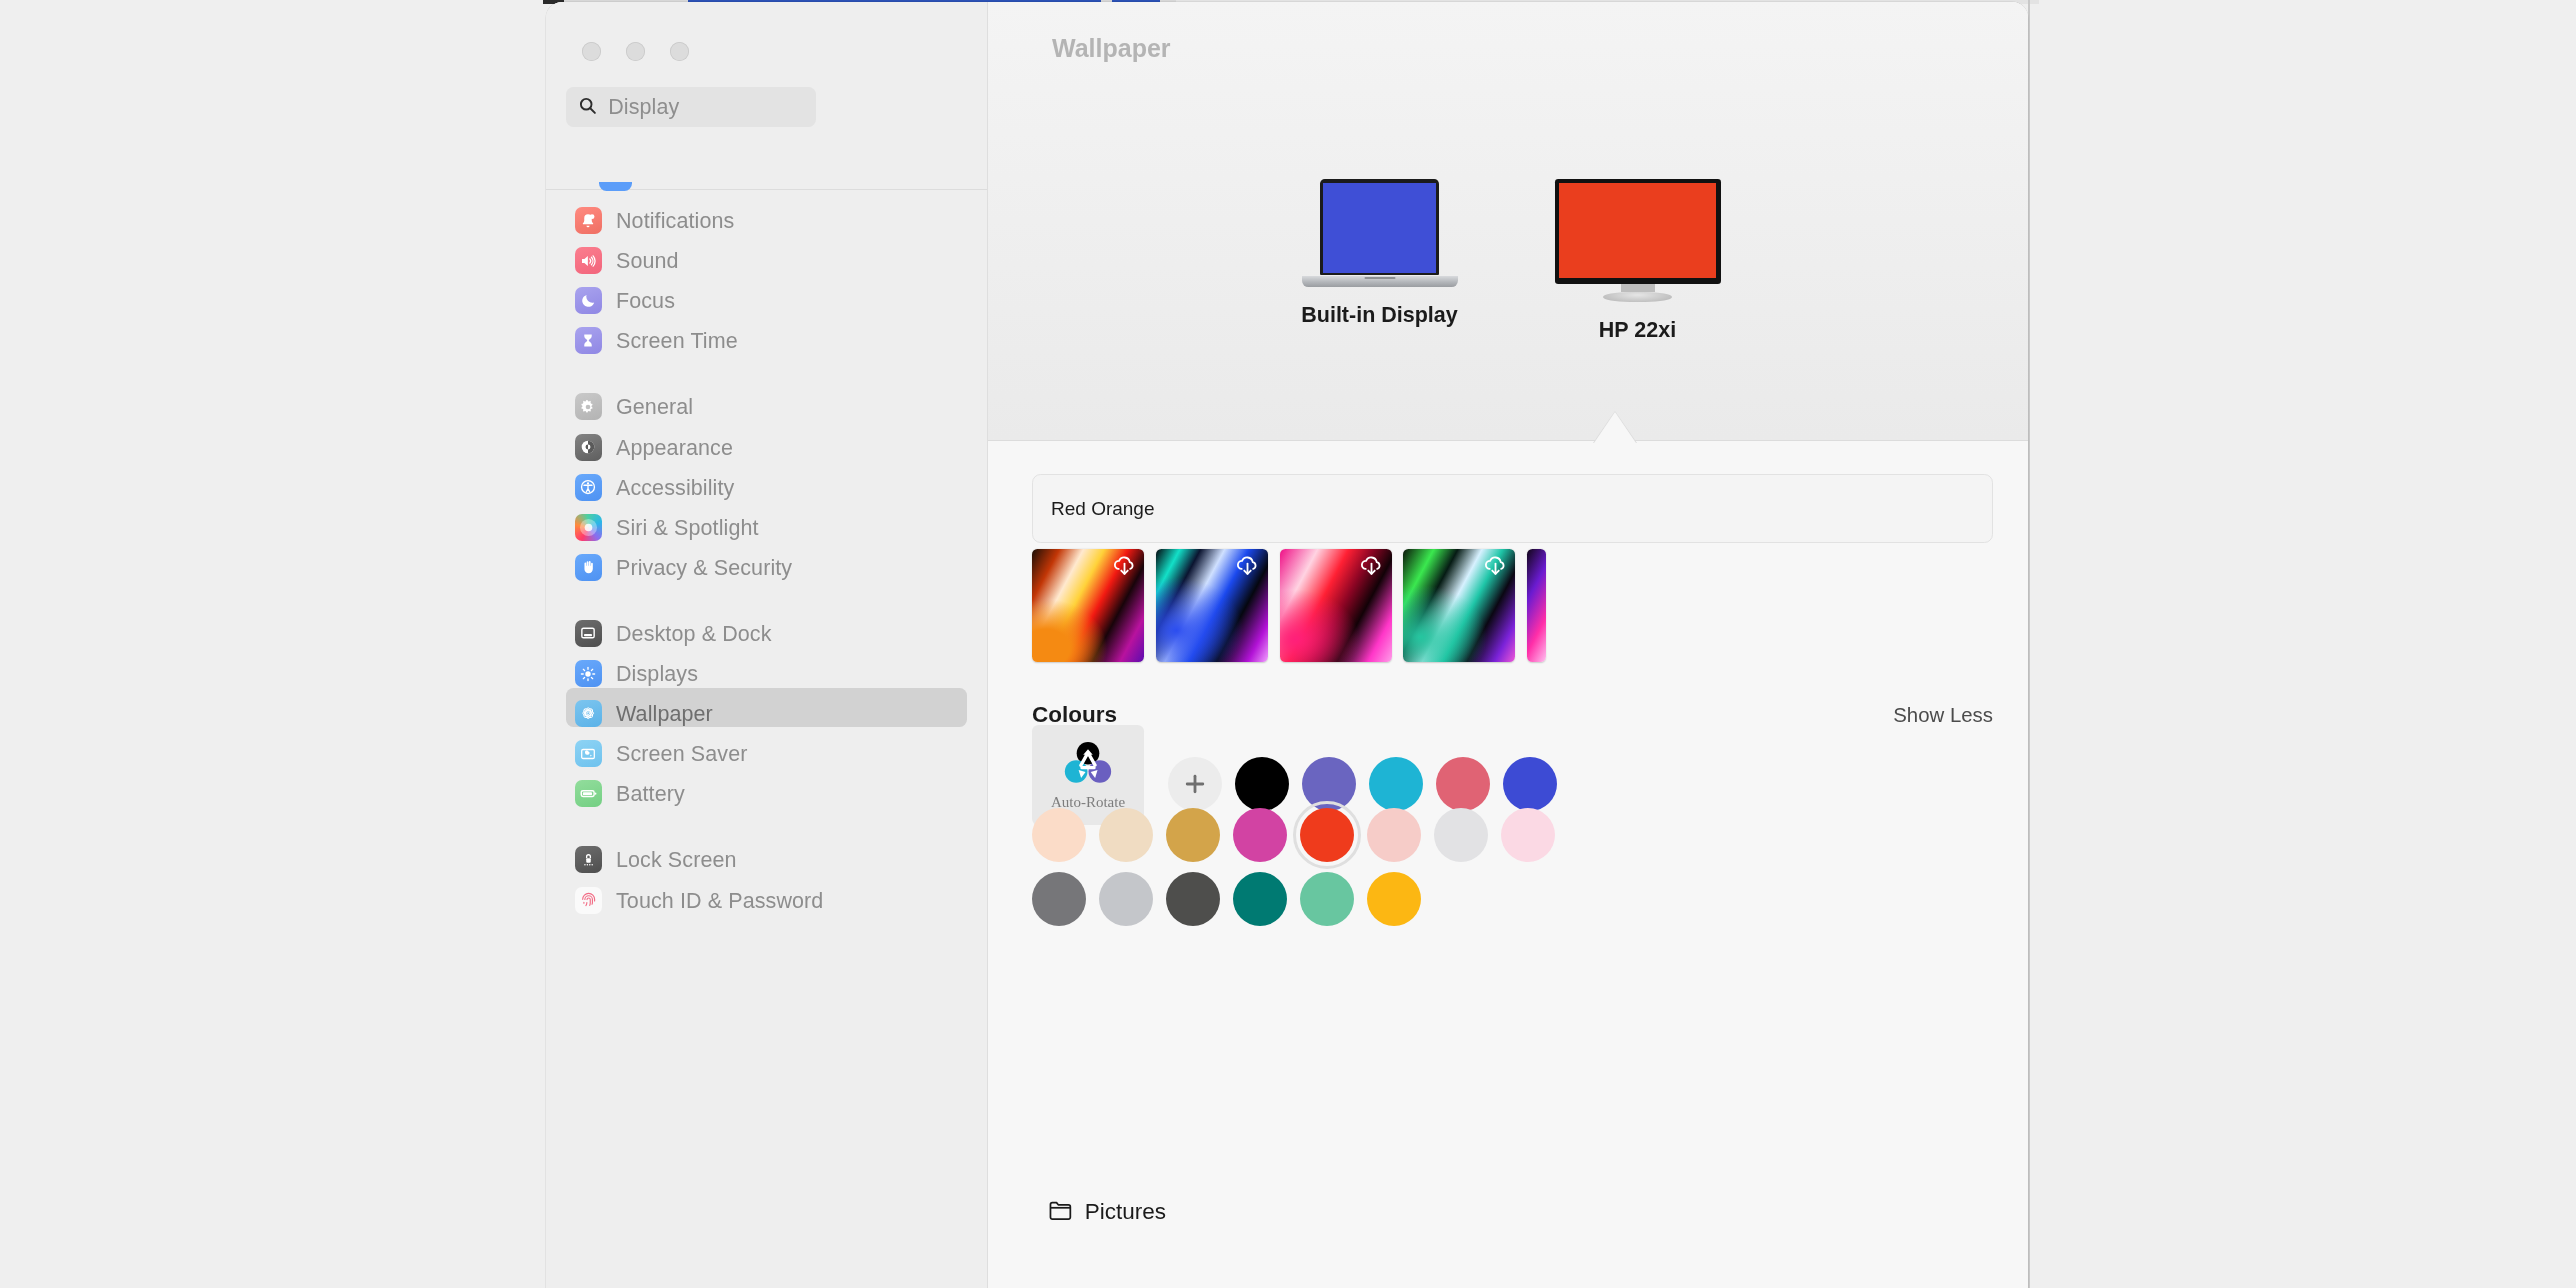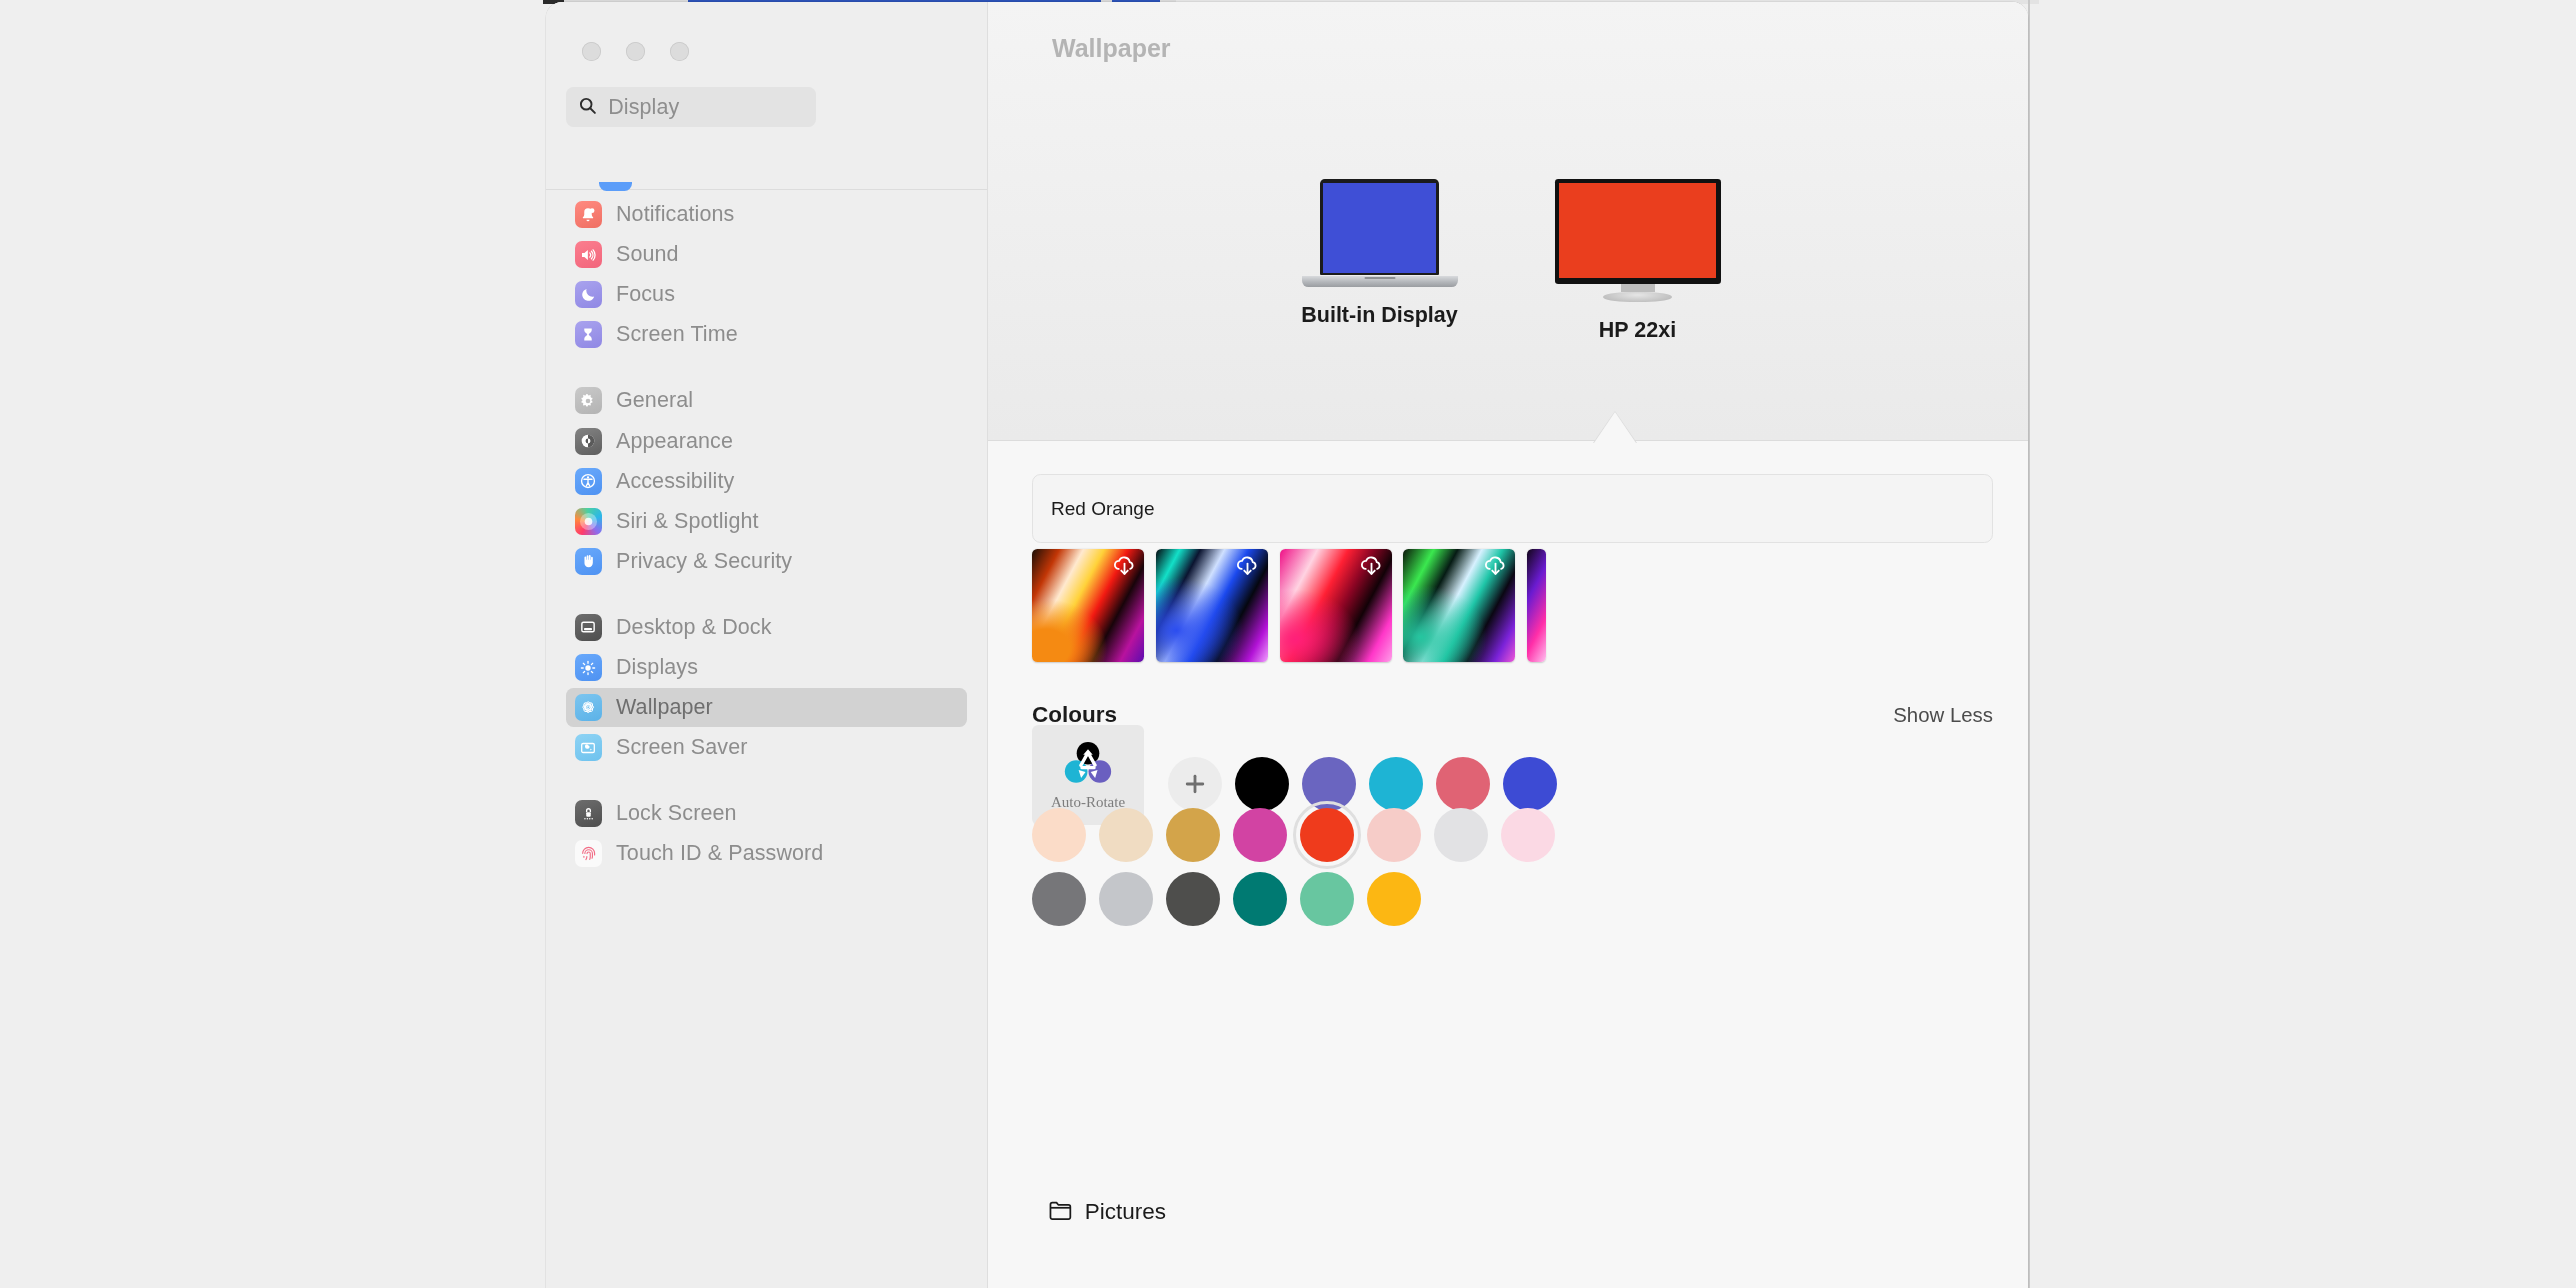--- a/index.html
+++ b/index.html
@@ -88,21 +88,21 @@
   }
 
   #nav {
     position: absolute; left: 0; top: 193px;
     width: 441px; height: 1095px;
     overflow: hidden;
   }
   .nav-group { padding: 0 20.4px; }
   .nav-gap { height: 26px; }
   .nav-item {
-    display: flex; align-items: center;
+    display: flex; align-items: flex-end;
     gap: 14px;
     height: 39px;
     padding: 0 8.6px;
     border-radius: 7.5px;
     margin-bottom: 1.1px;
     cursor: default;
   }
   .nav-item.selected { background: #d2d2d2; }
   .nav-label {
     font-size: 21.5px; color: #8d8d8d; letter-spacing: 0.1px;
@@ -492,20 +492,30 @@
           <span class="nav-icon" style="background:linear-gradient(160deg,#8ed3f4,#6ec2ee);">
             <svg width="18" height="18" viewBox="0 0 24 24" fill="none" stroke="#fff" stroke-width="1.7">
               <rect x="3.6" y="6" width="16.8" height="12" rx="1.8"></rect>
               <path d="M13.8 9.2a3 3 0 1 1-2.9-2.1 3.6 3.6 0 0 0 2.9 2.1z" fill="#fff" stroke="none"></path>
               <path d="M15.8 12.6l.4 1.1 1.1.4-1.1.4-.4 1.1-.4-1.1-1.1-.4 1.1-.4z" fill="#fff" stroke="none"></path>
             </svg>
           </span>
           <span class="nav-label">Screen Saver</span>
         </div>
 
+        <div class="nav-item">
+          <span class="nav-icon" style="background:linear-gradient(160deg,#92dd9c,#74cf83);">
+            <svg width="19.3" height="19.3" viewBox="0 0 24 24" fill="none" stroke="#fff" stroke-width="1.8">
+              <rect x="2.8" y="8.4" width="16" height="7.2" rx="2.2"></rect>
+              <rect x="4.8" y="10.2" width="11.4" height="3.6" rx="1.1" fill="#fff" stroke="none"></rect>
+              <rect x="19.8" y="10.6" width="1.8" height="2.8" rx=".9" fill="#fff" stroke="none"></rect>
+            </svg>
+          </span>
+          <span class="nav-label">Battery</span>
+        </div>
       </div>
 
       <div class="nav-gap"></div>
 
       <div class="nav-group">
         <div class="nav-item">
           <span class="nav-icon" style="background:linear-gradient(160deg,#6d6d6d,#4e4e4e);">
             <svg width="17" height="17" viewBox="0 0 24 24" fill="#fff">
               <path d="M8.4 10.4V8a3.6 3.6 0 0 1 7.2 0v2.4h-1.9V8a1.7 1.7 0 0 0-3.4 0v2.4z"></path>
               <rect x="8.8" y="10.2" width="6.4" height="6.4" rx="1.6"></rect>

